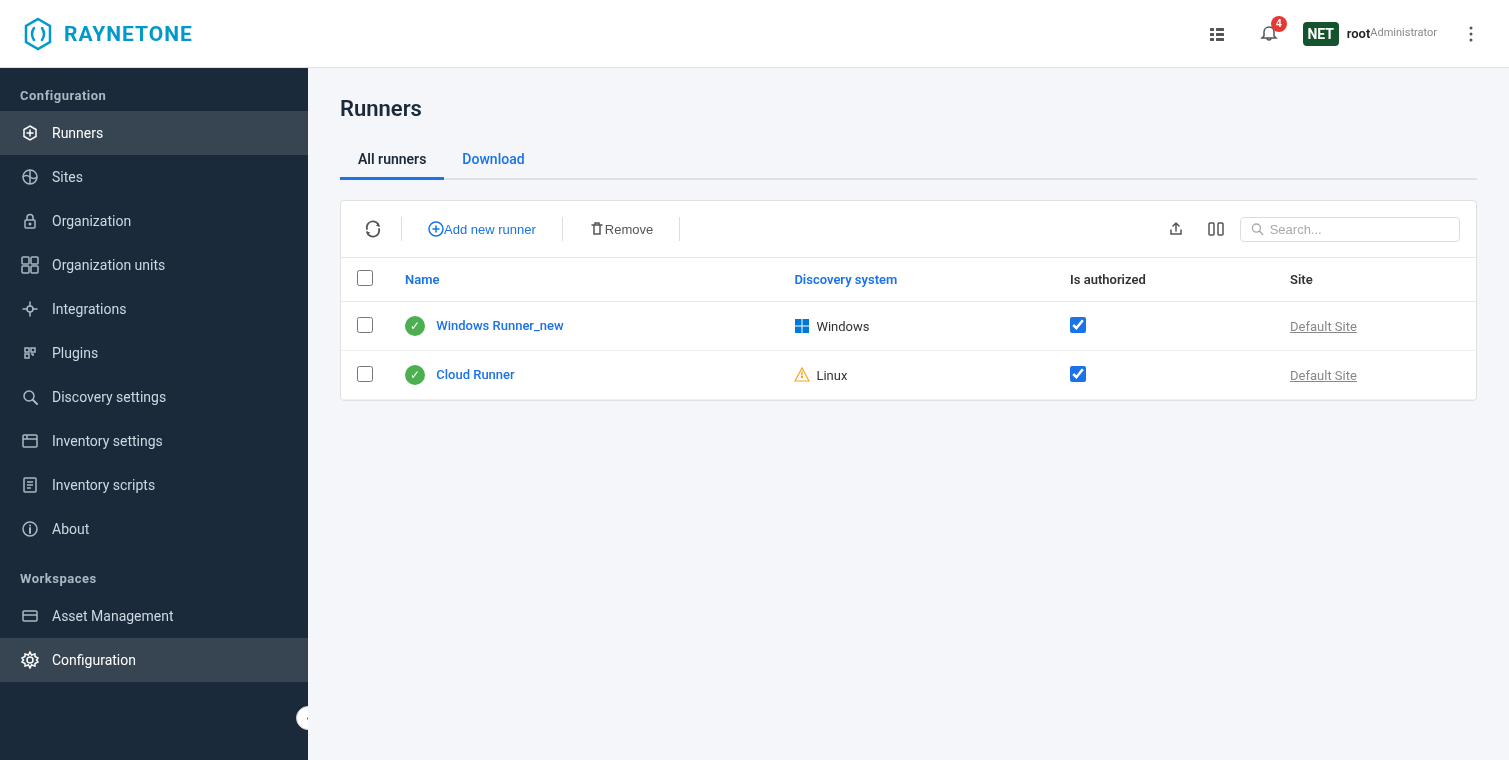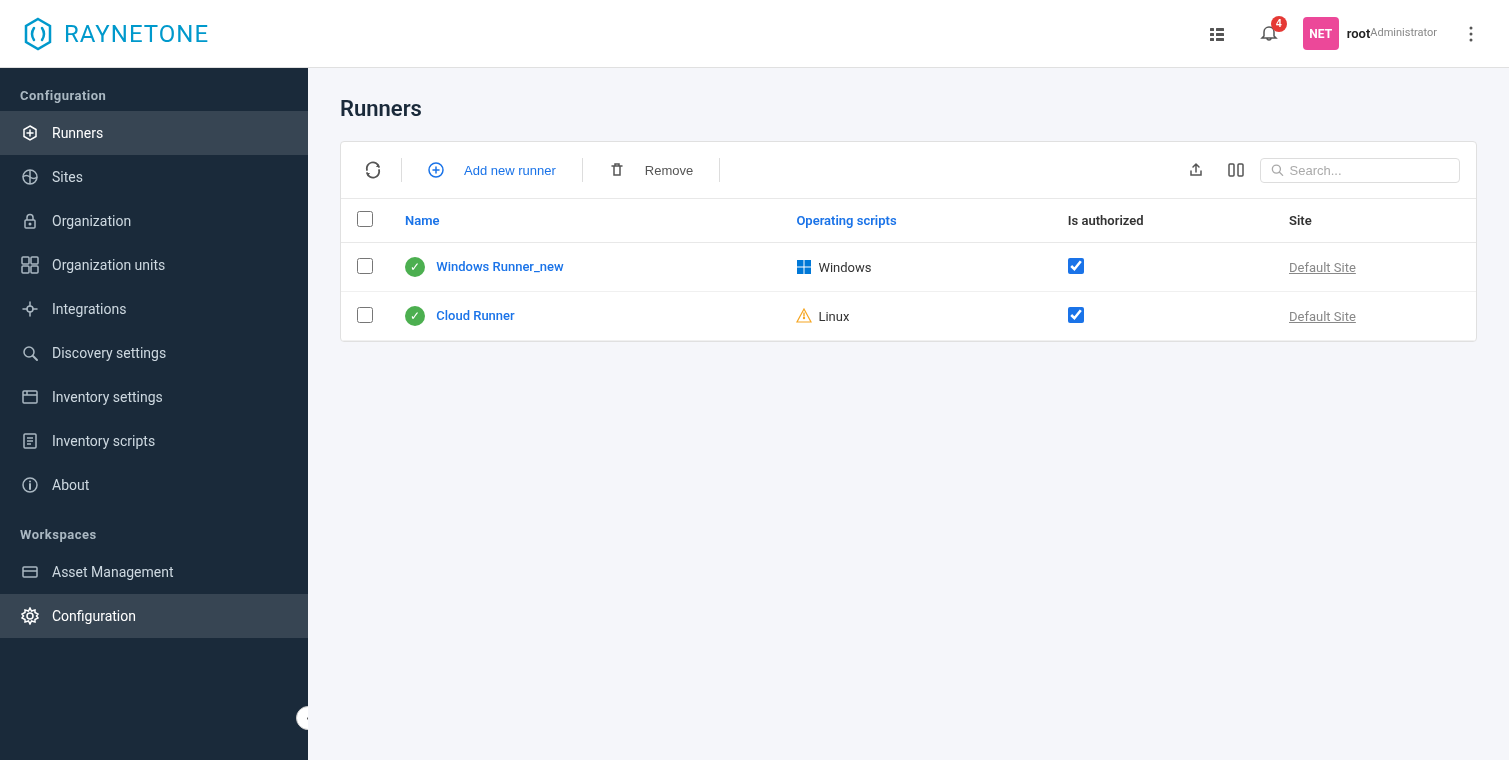--- a/index.html
+++ b/index.html
@@ -20,22 +20,22 @@
       display: flex;
       align-items: center;
       gap: 8px;
       flex: 1;
     }
     .navbar-logo-icon {
       width: 36px;
       height: 36px;
     }
     .navbar-logo-text {
-      font-size: 24px;
-      font-weight: 400;
+      font-size: 21px;
+      font-weight: 700;
       letter-spacing: 1px;
       color: #1a2a3a;
     }
     .navbar-logo-text span { color: #0099cc; }
     .navbar-actions {
       display: flex;
       align-items: center;
       gap: 16px;
     }
     .navbar-icon-btn {
@@ -68,28 +68,28 @@
       justify-content: center;
     }
     .navbar-user {
       display: flex;
       align-items: center;
       gap: 8px;
       cursor: pointer;
     }
     .navbar-avatar {
       width: 36px;
-      height: 33px;
-      background: #ec4899;
+      height: 24px;
+      background: #14532d;
       color: #fff;
       border-radius: 4px;
       display: flex;
       align-items: center;
       justify-content: center;
-      font-size: 12px;
+      font-size: 14px;
       font-weight: 700;
       letter-spacing: 0;
     }
     .navbar-user-info { display: flex; flex-direction: row; }
     .navbar-user-name { font-size: 13px; font-weight: 600; color: #222; }
     .navbar-user-role { font-size: 11px; color: #888; }
 
     
     .main-layout {
       display: flex;
@@ -205,21 +205,21 @@
     .toolbar {
       display: flex;
       align-items: center;
       padding: 12px 16px;
       gap: 8px;
       border-bottom: 1px solid #e8e8e8;
     }
     .toolbar-btn {
       display: flex;
       align-items: center;
-      gap: 20px;
+      gap: 0;
       padding: 6px 14px;
       border: none;
       background: none;
       cursor: pointer;
       font-size: 13px;
       color: #333;
       border-radius: 4px;
     }
     .toolbar-refresh {
       width: 32px;
@@ -260,21 +260,21 @@
       border-radius: 4px;
     }
     .search-box {
       display: flex;
       align-items: center;
       border: 1px solid #ddd;
       border-radius: 4px;
       padding: 4px 10px;
       gap: 6px;
       background: #fff;
-      width: 200px;
+      width: 220px;
     }
     .search-box input {
       border: none;
       outline: none;
       font-size: 13px;
       color: #333;
       width: 100%;
     }
     .search-box input::placeholder { color: #aaa; }
 
@@ -463,20 +463,31 @@
     <div class="sidebar-item">
       <span class="sidebar-item-icon">
         <svg width="18" height="18" viewBox="0 0 18 18" fill="none">
             <circle cx="9" cy="9" r="3" stroke="#aab8c2" stroke-width="1.5" fill="none"></circle>
             <path d="M9 2 L9 6 M9 12 L9 16 M2 9 L6 9 M12 9 L16 9" stroke="#aab8c2" stroke-width="1.5" stroke-linecap="round"></path>
           </svg>
       </span>
       <span class="sidebar-item-label">Integrations</span>
     </div>
 
+    <div class="sidebar-item">
+      <span class="sidebar-item-icon">
+        <svg width="18" height="18" viewBox="0 0 18 18" fill="none">
+            <path d="M4 4 L8 4 L8 8 L4 8 Z" stroke="#aab8c2" stroke-width="1.5" fill="none"></path>
+            <path d="M10 4 L14 4 L14 8 L10 8 Z" stroke="#aab8c2" stroke-width="1.5" fill="none"></path>
+            <path d="M4 10 L8 10 L8 14 L4 14 Z" stroke="#aab8c2" stroke-width="1.5" fill="none"></path>
+            <path d="M10 10 L12 10 L12 12" stroke="#aab8c2" stroke-width="1.5" fill="none"></path>
+          </svg>
+      </span>
+      <span class="sidebar-item-label">Plugins</span>
+    </div>
 
     <div class="sidebar-item">
       <span class="sidebar-item-icon">
         <svg width="18" height="18" viewBox="0 0 18 18" fill="none">
             <circle cx="8" cy="8" r="5" stroke="#aab8c2" stroke-width="1.5" fill="none"></circle>
             <path d="M12 12 L16 16" stroke="#aab8c2" stroke-width="2" stroke-linecap="round"></path>
           </svg>
       </span>
       <span class="sidebar-item-label">Discovery settings</span>
     </div>
@@ -536,20 +547,24 @@
       </span>
       <span class="sidebar-item-label">Configuration</span>
     </div>
 
     <div class="sidebar-collapse-btn">‹</div>
   </aside>
 
   <main class="content">
     <h1 class="page-title">Runners</h1>
 
+    <div class="tabs">
+      <div class="tab active">All runners</div>
+      <div class="tab">Download</div>
+    </div>
 
     <div class="table-container">
 
       <div class="toolbar">
         <button class="toolbar-refresh" title="Refresh">
           <svg width="18" height="18" viewBox="0 0 18 18" fill="none">
             <path d="M3 9 A6 6 0 0 1 15 6" stroke="#555" stroke-width="1.8" fill="none" stroke-linecap="round"></path>
             <polyline points="14,3 15,6 12,6" fill="#555"></polyline>
             <path d="M15 9 A6 6 0 0 1 3 12" stroke="#555" stroke-width="1.8" fill="none" stroke-linecap="round"></path>
             <polyline points="4,15 3,12 6,12" fill="#555"></polyline>
@@ -604,21 +619,21 @@
         </div>
       </div>
 
       <table class="data-table">
         <thead>
           <tr>
             <th>
               <input type="checkbox" class="row-checkbox" style="">
             </th>
             <th>Name</th>
-            <th>Operating scripts</th>
+            <th>Discovery system</th>
             <th class="non-link">Is authorized</th>
             <th class="non-link">Site</th>
           </tr>
         </thead>
         <tbody id="table-body">
 
         <tr>
               <td><input type="checkbox" class="row-checkbox" style=""></td>
               <td>
     <span class="status-icon">✓</span>

